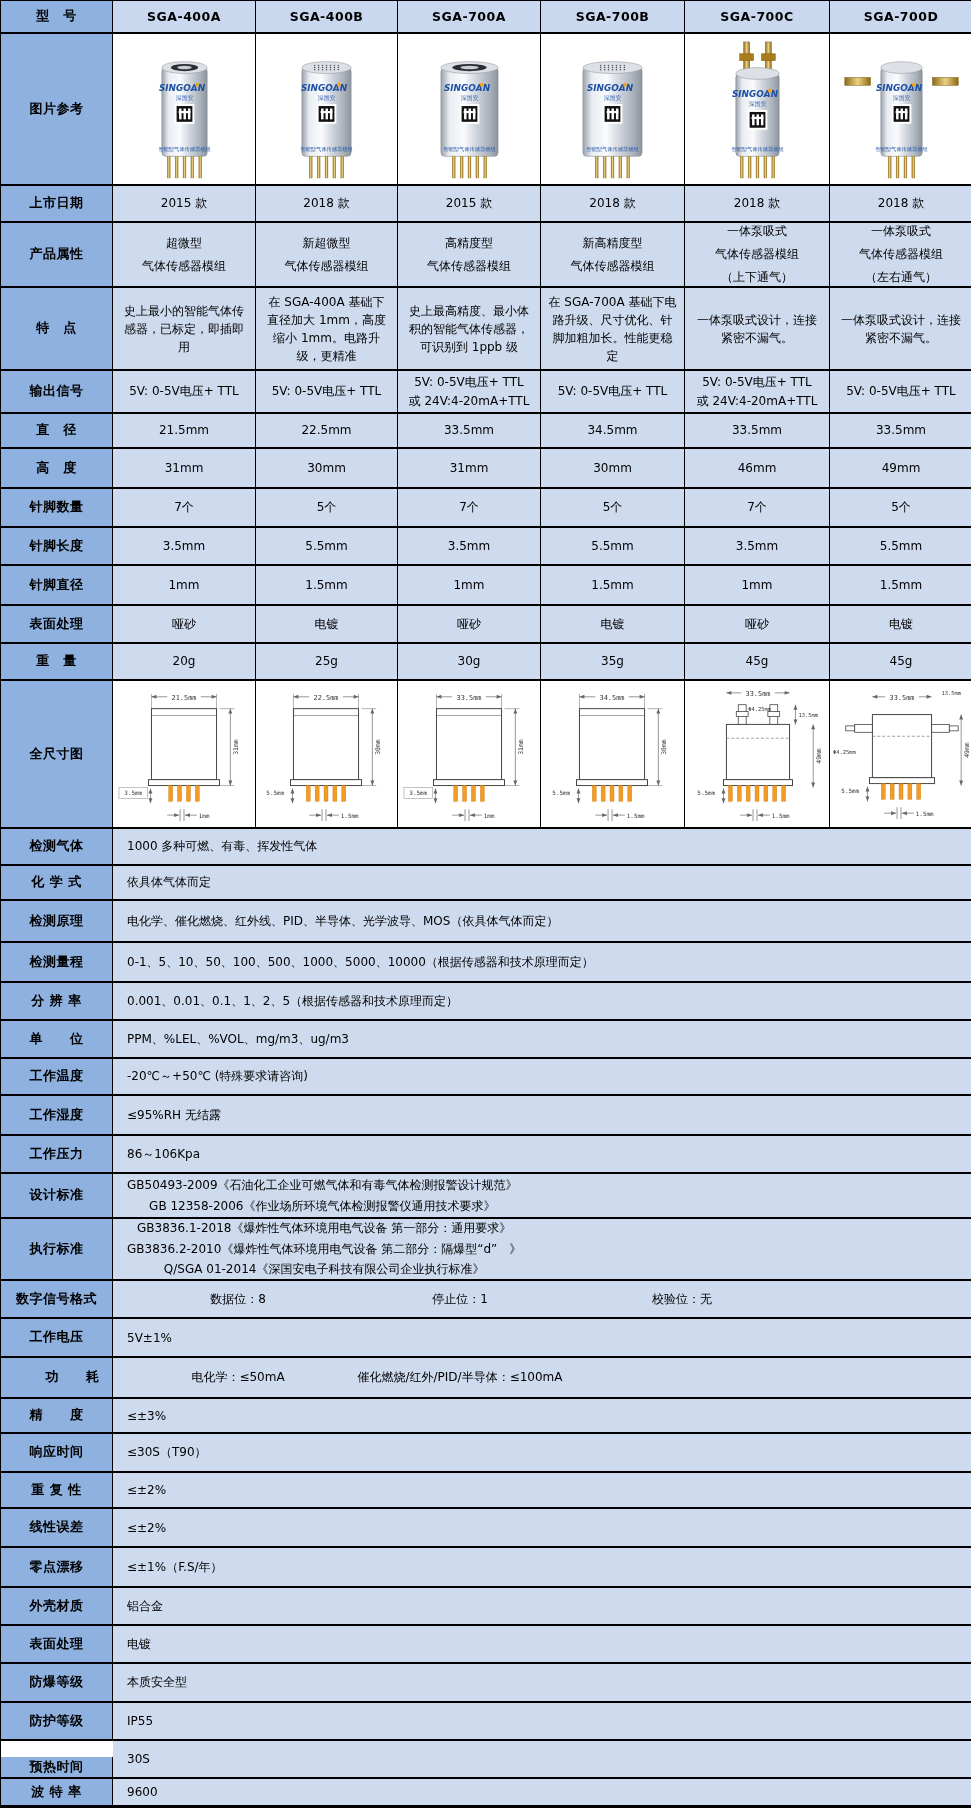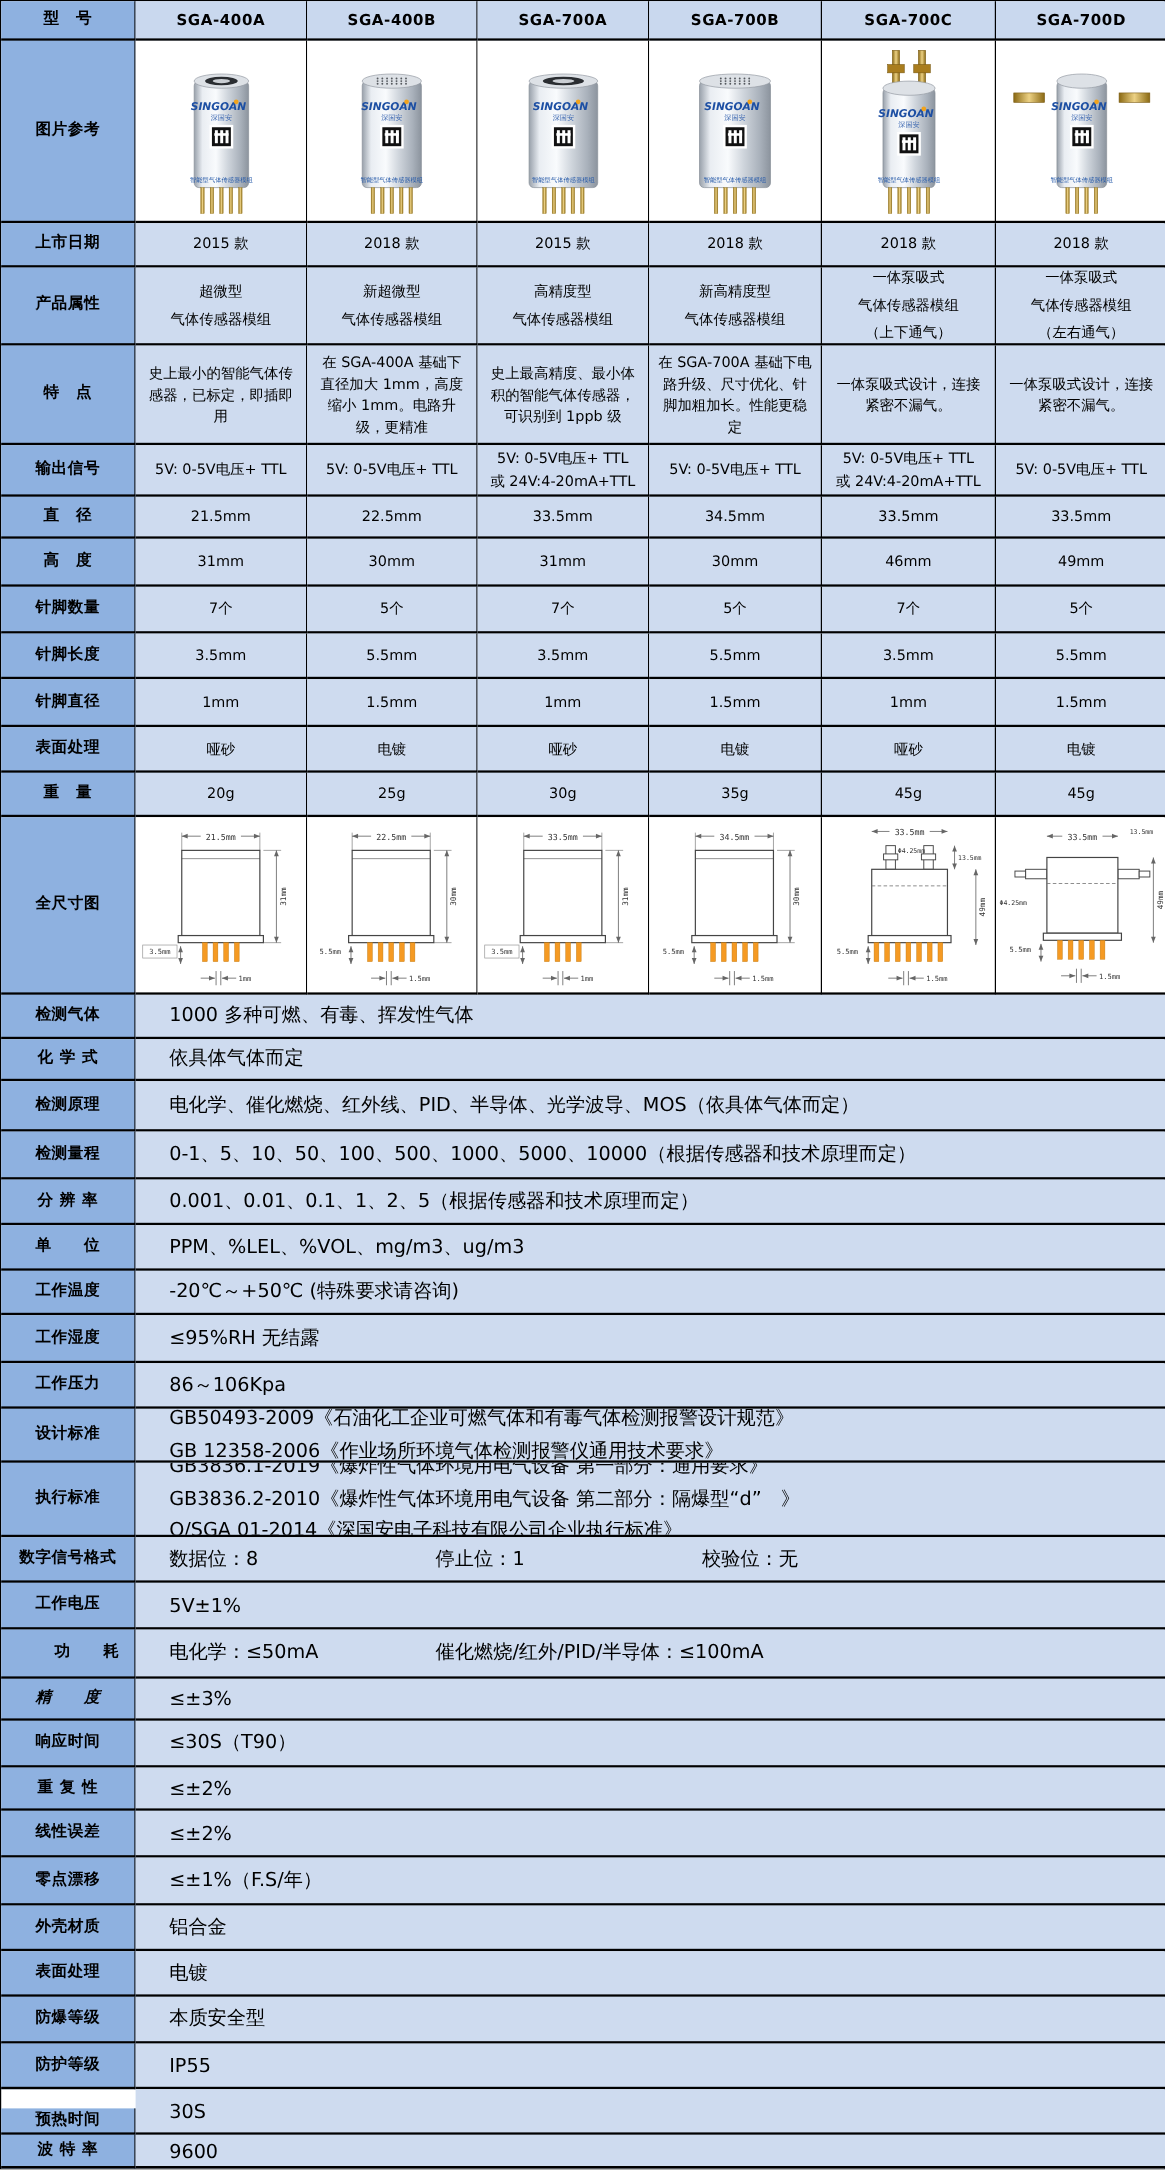--- a/index.html
+++ b/index.html
@@ -8,21 +8,21 @@
   .row{display:grid;box-sizing:border-box;}
   .c{box-sizing:border-box;border-right:1px solid #000;border-bottom:2px solid #000;
      display:flex;align-items:center;justify-content:center;overflow:hidden;position:relative;}
   .c:last-child{border-right:none;}
   .lab{font-weight:bold;font-size:13px;letter-spacing:.5px;text-align:center;line-height:1.3;}
   .mh{font-weight:bold;font-size:12.5px;letter-spacing:.5px;}
   .val{font-size:12px;text-align:center;white-space:pre-line;line-height:1.55;padding:2px 5px;}
   .feat{font-size:12px;line-height:1.5;padding:2px 7px;}
   .attr{line-height:1.9;}
   .white{background:#fff;}
-  .fw{justify-content:flex-start;padding-left:28px;font-size:16px;text-align:left;}
+  .fw{justify-content:flex-start;padding-left:14px;font-size:12px;text-align:center;}
   .fw .lines{display:flex;flex-direction:column;justify-content:center;gap:4px;line-height:1.4;}
   .part{display:inline-block;min-width:222px;}
   svg{display:block;}
   .dimtxt{font-family:"DejaVu Sans Mono","Liberation Mono",monospace;}
 </style>
 </head>
 <body>
 
 <svg width="0" height="0" aria-hidden="true">
   <defs>
@@ -611,21 +611,21 @@
         <div class="lines">
           <div>GB50493-2009《石油化工企业可燃气体和有毒气体检测报警设计规范》</div>
           <div>GB 12358-2006《作业场所环境气体检测报警仪通用技术要求》</div>
         </div>
       </div>
     </div>
     <div class="row" style="height: 62px; grid-template-columns: 112px 859px;">
       <div class="c lab" style="background: rgb(142, 177, 224);">执行标准</div>
       <div class="c fw" style="background: rgb(206, 219, 239);">
         <div class="lines">
-          <div>GB3836.1-2019《爆炸性气体环境用电气设备 第一部分：通用要求》</div>
+          <div>GB3836.1-2018《爆炸性气体环境用电气设备 第一部分：通用要求》</div>
           <div>GB3836.2-2010《爆炸性气体环境用电气设备 第二部分：隔爆型“d”　》</div>
           <div>Q/SGA 01-2014《深国安电子科技有限公司企业执行标准》</div>
         </div>
       </div>
     </div>
     <div class="row" style="height: 38px; grid-template-columns: 112px 859px;">
       <div class="c lab" style="background: rgb(142, 177, 224);">数字信号格式</div>
       <div class="c fw" style="background: rgb(206, 219, 239);">
         <span class="part">数据位：8</span>
         <span class="part">停止位：1</span>
@@ -637,21 +637,21 @@
       <div class="c fw" style="background: rgb(206, 219, 239);">5V±1%</div>
     </div>
     <div class="row" style="height: 41px; grid-template-columns: 112px 859px;">
       <div class="c lab" style="background: rgb(142, 177, 224); padding-left: 32px;">功　　耗</div>
       <div class="c fw" style="background: rgb(206, 219, 239);">
         <span class="part">电化学：≤50mA</span>
         <span class="part">催化燃烧/红外/PID/半导体：≤100mA</span>
       </div>
     </div>
     <div class="row" style="height: 35px; grid-template-columns: 112px 859px;">
-      <div class="c lab" style="background: rgb(142, 177, 224); font-style: italic;">精　　度</div>
+      <div class="c lab" style="background: rgb(142, 177, 224);">精　　度</div>
       <div class="c fw" style="background: rgb(206, 219, 239);">≤±3%</div>
     </div>
     <div class="row" style="height: 39px; grid-template-columns: 112px 859px;">
       <div class="c lab" style="background: rgb(142, 177, 224);">响应时间</div>
       <div class="c fw" style="background: rgb(206, 219, 239);">≤30S（T90）</div>
     </div>
     <div class="row" style="height: 36px; grid-template-columns: 112px 859px;">
       <div class="c lab" style="background: rgb(142, 177, 224);">重 复 性</div>
       <div class="c fw" style="background: rgb(206, 219, 239);">≤±2%</div>
     </div>

